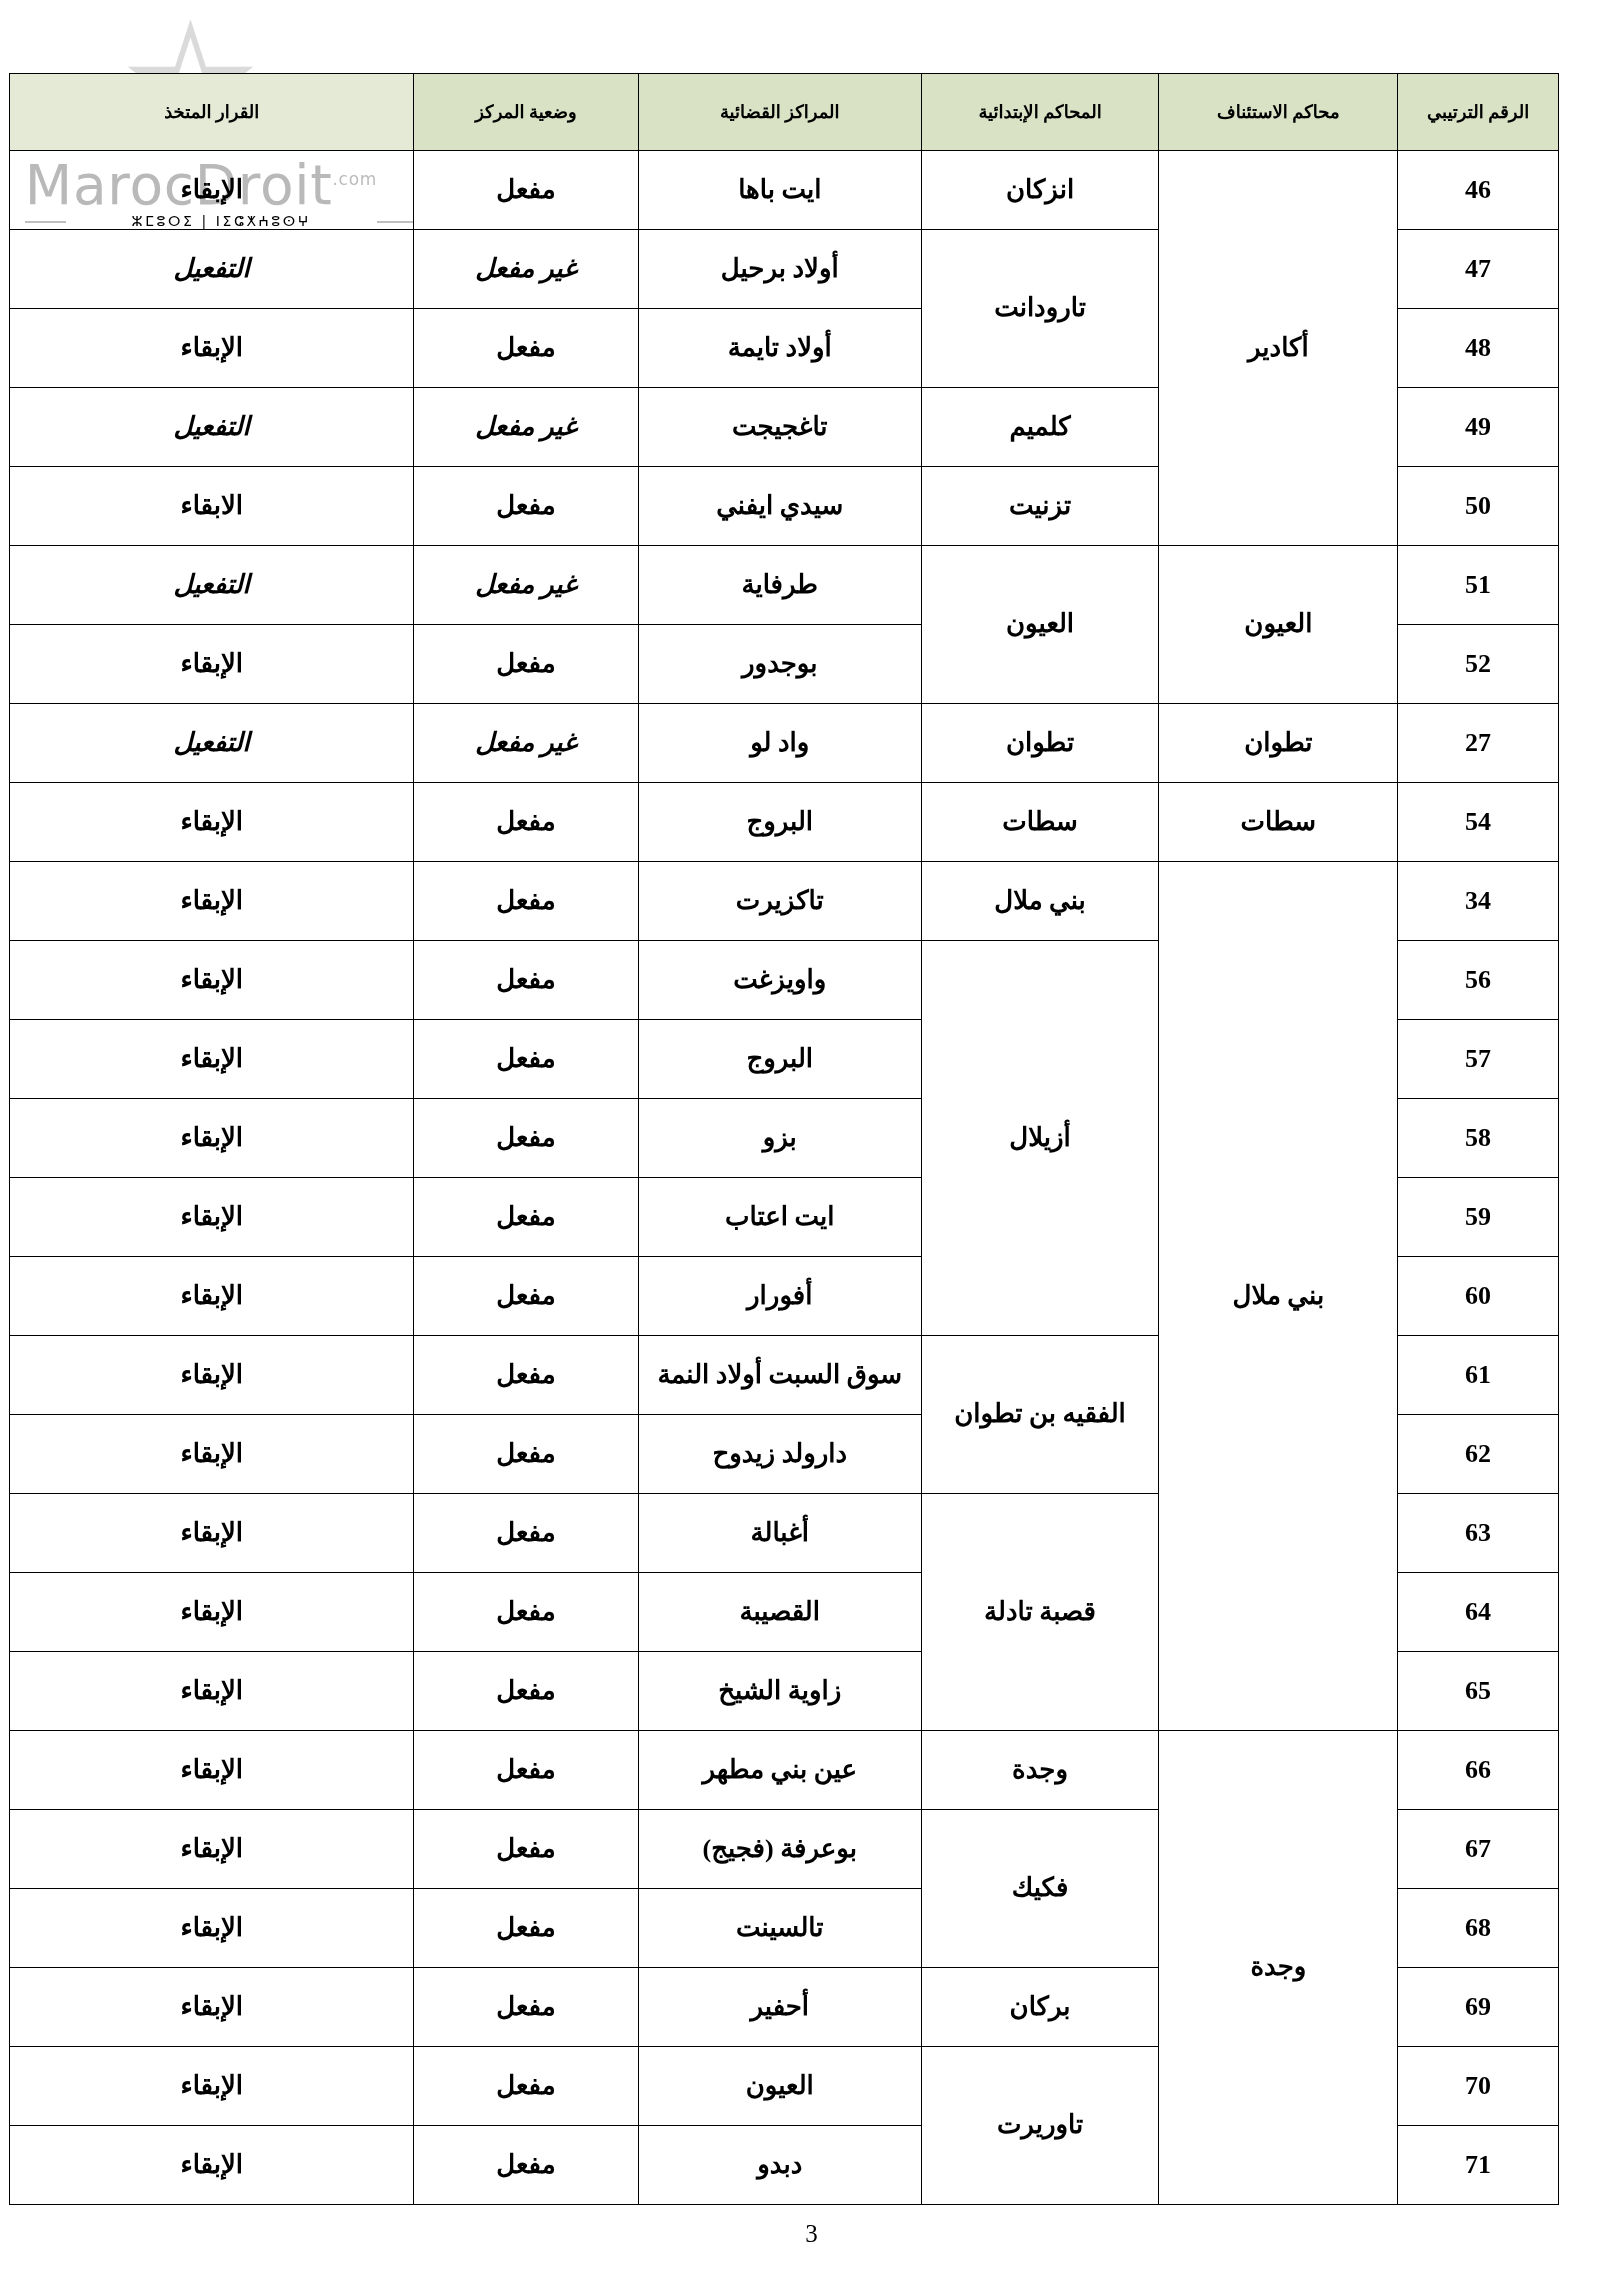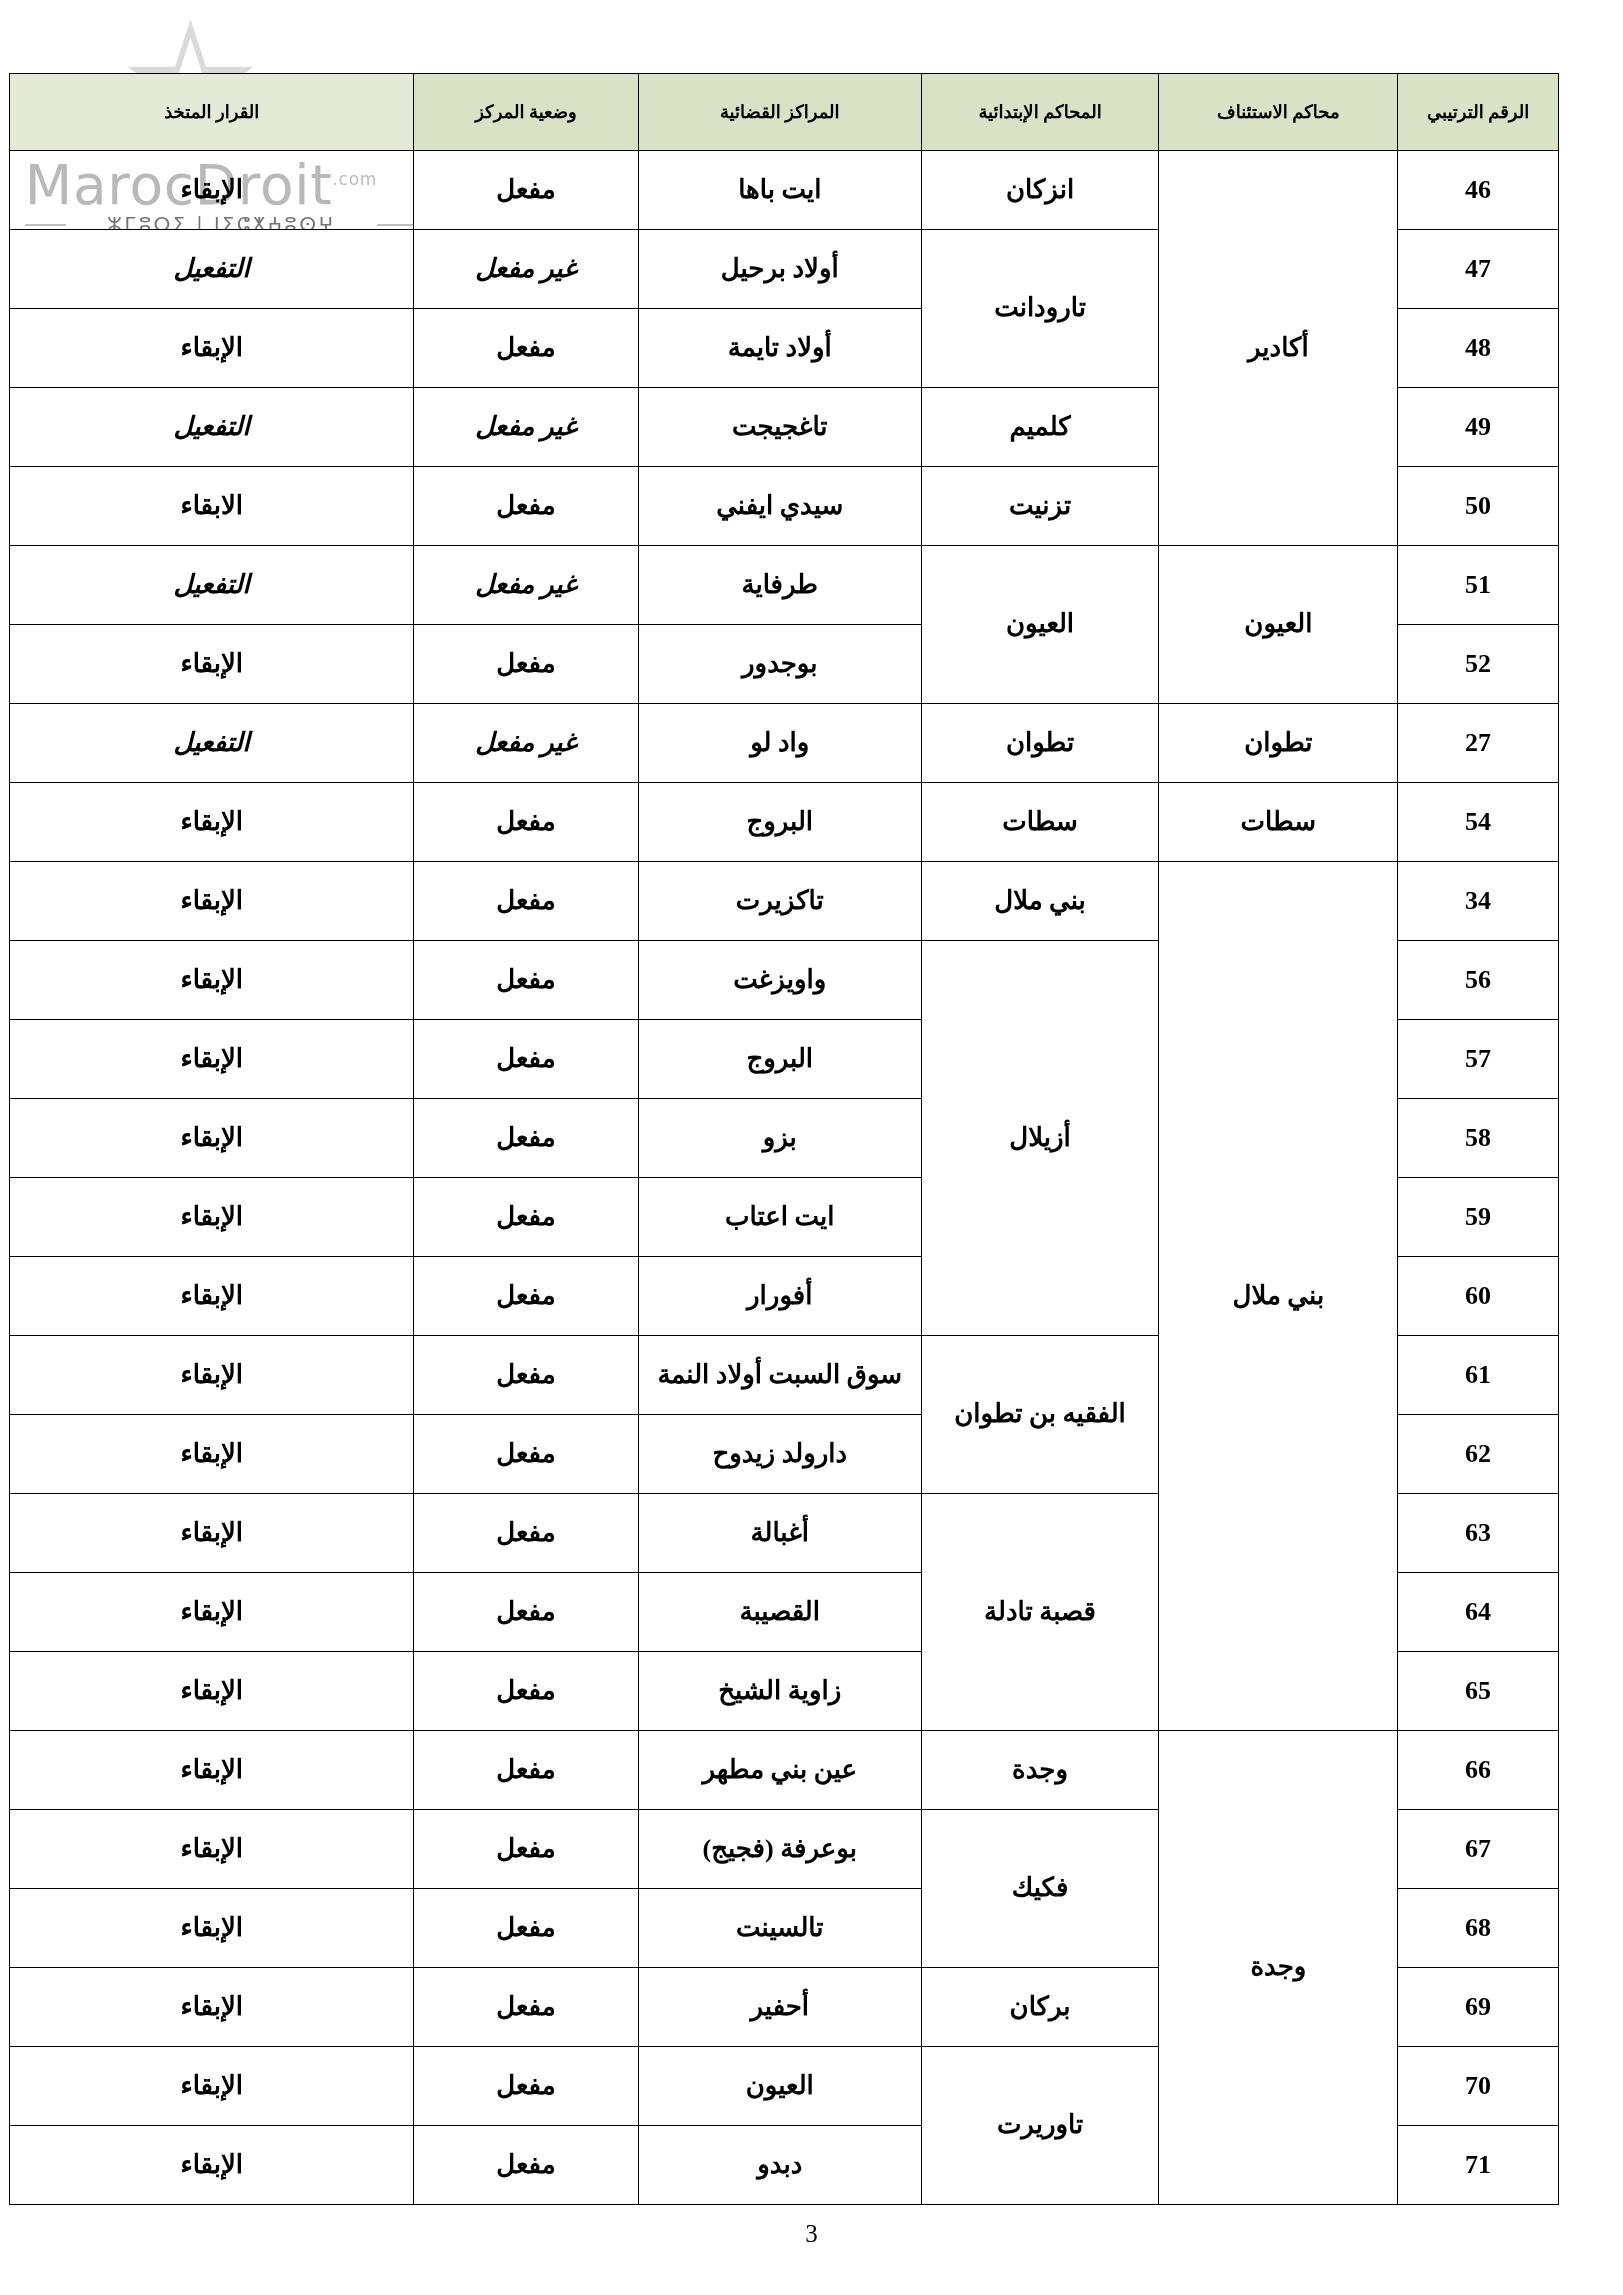--- a/index.html
+++ b/index.html
@@ -58,22 +58,22 @@
     font-weight: 400;
     white-space: nowrap;
   }
   .wm-title .dot-com {
     font-size: 17px;
     vertical-align: super;
     color: #bcbcbc;
   }
   .wm-tifinagh {
     margin-top: 2.6px;
-    font-size: 19px;
-    color: #737373;
+    font-size: 14px;
+    color: #000000;
     letter-spacing: 2.6px;
     text-align: center;
     white-space: nowrap;
     position: relative;
   }
   .wm-tifinagh::before,
   .wm-tifinagh::after {
     content: "";
     position: absolute;
     top: 50%;

